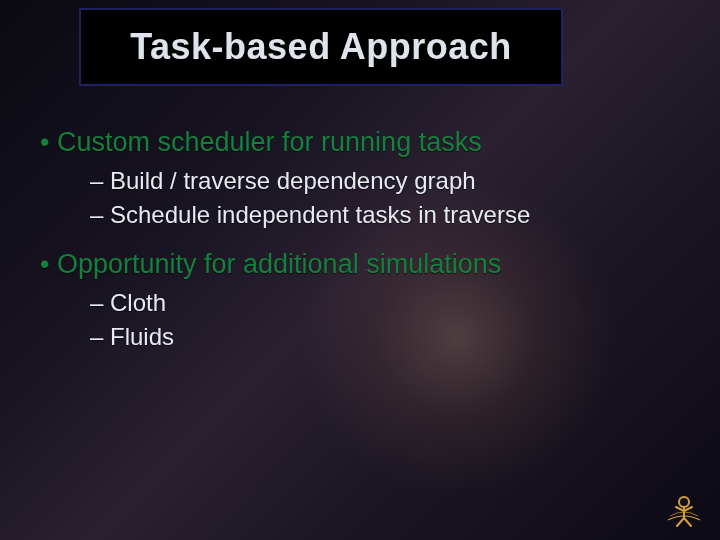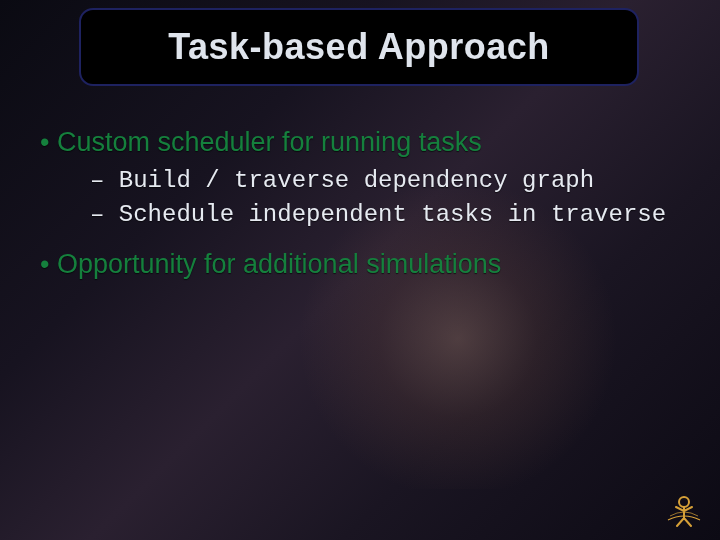--- a/index.html
+++ b/index.html
@@ -14,25 +14,25 @@
     position: absolute;
     left: 40%; top: 35%;
     width: 340px; height: 300px;
     background: radial-gradient(circle, rgba(220,170,140,0.25) 0%, rgba(150,100,80,0.15) 35%, rgba(40,30,40,0) 70%);
     pointer-events: none;
   }
   .title-box {
     position: absolute;
     left: 79px;
     top: 8px;
-    width: 560px;
+    width: 484px;
     height: 78px;
     background: #000000;
     border: 2px solid #1e2260;
-    border-radius: 14px;
+    border-radius: 0;
     display: flex;
     align-items: center;
     justify-content: center;
   }
   .title-text {
     font-weight: 700;
     font-size: 36px;
     color: #dfe4ec;
     letter-spacing: 0.5px;
   }
@@ -56,21 +56,20 @@
     padding-left: 50px;
     margin-bottom: 14px;
   }
   .bullet2 {
     font-size: 24px;
     color: #e6eaf1;
     text-shadow: 0 1px 1px rgba(0,0,0,0.6);
     line-height: 1.4;
     padding-left: 20px;
     text-indent: -20px;
-    font-family: Liberation Mono, monospace;
   }
   .bullet2::before { content: "– "; }
   .logo {
     position: absolute;
     right: 14px;
     bottom: 10px;
     width: 44px;
     height: 40px;
   }
   .logo svg { width: 100%; height: 100%; }
@@ -94,20 +93,28 @@
       <span>Build / traverse dependency graph</span>
     </div>
     <div class="bullet2">
       <span>Schedule independent tasks in traverse</span>
     </div>
   </div>
 
   <div class="bullet1">
     <span>Opportunity for additional simulations</span>
   </div>
+  <div class="sublist">
+    <div class="bullet2">
+      <span>Cloth</span>
+    </div>
+    <div class="bullet2">
+      <span>Fluids</span>
+    </div>
+  </div>
 
 
 </div>
 
 <div class="logo">
   <svg viewBox="0 0 44 40">
     <circle cx="22" cy="12" r="5" fill="none" stroke="#d6a038" stroke-width="2"></circle>
     <path d="M22 17 L22 28 M22 21 L14 17 M22 21 L30 17 M22 28 L15 36 M22 28 L29 36" stroke="#d6a038" stroke-width="2" fill="none" stroke-linecap="round"></path>
     <path d="M6 30 Q22 22 38 30" stroke="#d6a038" stroke-width="1.2" fill="none"></path>
     <path d="M8 26 Q22 18 36 26" stroke="#d6a038" stroke-width="1" fill="none" opacity="0.7"></path>

